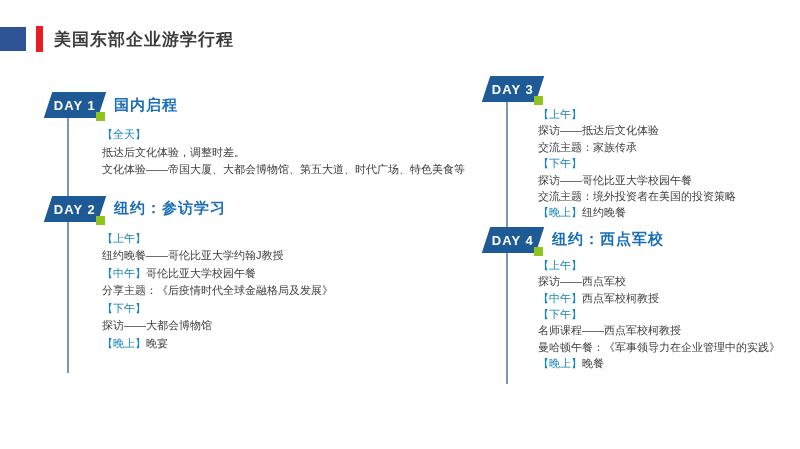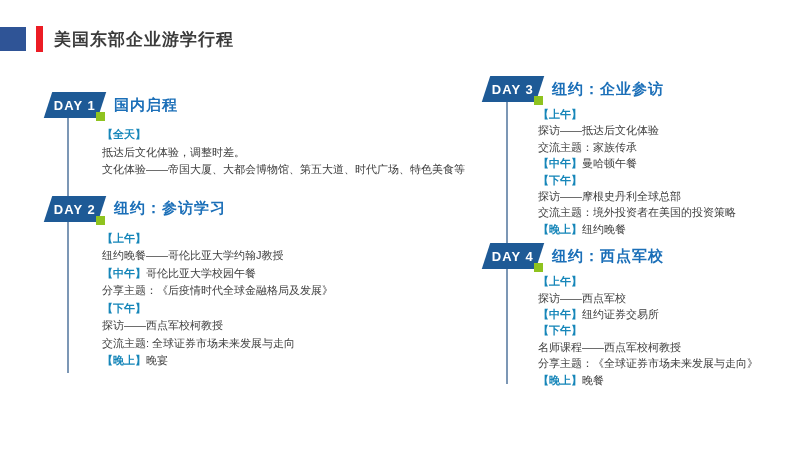--- a/index.html
+++ b/index.html
@@ -33,21 +33,21 @@
   }
   .badge-text { color:#ffffff; font-weight:bold; font-size:13px; letter-spacing:1px; transform:skewX(18deg); }
   .badge-green { position:absolute; right:-3px; bottom:-3px; width:9px; height:9px; background:var(--green_accent,#8FC31F); }
 
   .day-title { margin-left:12px; color:var(--day_title_blue,#1B6FB8); font-size:15px; font-weight:bold; letter-spacing:1px; white-space:nowrap; }
 
   .entries { padding-left:58px; }
   .column-right .entries { padding-left:62px; }
   .entry { font-size:11px; color:var(--body_text,#404040); line-height:17.5px; white-space:nowrap; }
   .column-right .entry { line-height:16.4px; }
-  .entry-label { color:var(--time_label_teal,#1686B9); font-weight:bold; }
+  .entry-label { color:var(--time_label_teal,#1686B9); font-weight:normal; }
 </style>
 </head>
 <body>
 
 <div class="slide">
   <div class="header-square"></div>
   <div class="header-redbar"></div>
   <div class="header-title">美国东部企业游学行程</div>
 
   <div class="column column-left">
@@ -77,64 +77,61 @@
       <div class="badge-green"></div>
     </div>
     <div class="day-title">纽约：参访学习</div>
   </div>
   <div class="entries">
           <div class="entry"><span class="entry-label">【上午】</span><span class="entry-text"></span></div>
           <div class="entry"><span class="entry-label"></span><span class="entry-text">纽约晚餐——哥伦比亚大学约翰J教授</span></div>
           <div class="entry"><span class="entry-label">【中午】</span><span class="entry-text">哥伦比亚大学校园午餐</span></div>
           <div class="entry"><span class="entry-label"></span><span class="entry-text">分享主题：《后疫情时代全球金融格局及发展》</span></div>
           <div class="entry"><span class="entry-label">【下午】</span><span class="entry-text"></span></div>
-          <div class="entry"><span class="entry-label"></span><span class="entry-text">探访——西点军校柯教授</span></div>
-          <div class="entry"><span class="entry-label"></span><span class="entry-text">交流主题: 全球证券市场未来发展与走向</span></div>
+          <div class="entry"><span class="entry-label"></span><span class="entry-text">探访——大都会博物馆</span></div>
           <div class="entry"><span class="entry-label">【晚上】</span><span class="entry-text">晚宴</span></div>
         </div>
 </section>
   </div>
 
   <div class="column column-right">
     <div class="timeline"></div>
     <section class="day">
   <div class="day-header">
     <div class="badge-wrap">
       <div class="badge">
         <span class="badge-text">DAY 3</span>
       </div>
       <div class="badge-green"></div>
     </div>
-    <div class="day-title">纽约：企业参访</div>
   </div>
   <div class="entries">
           <div class="entry"><span class="entry-label">【上午】</span><span class="entry-text"></span></div>
           <div class="entry"><span class="entry-label"></span><span class="entry-text">探访——抵达后文化体验</span></div>
           <div class="entry"><span class="entry-label"></span><span class="entry-text">交流主题：家族传承</span></div>
-          <div class="entry"><span class="entry-label">【中午】</span><span class="entry-text">曼哈顿午餐</span></div>
           <div class="entry"><span class="entry-label">【下午】</span><span class="entry-text"></span></div>
-          <div class="entry"><span class="entry-label"></span><span class="entry-text">探访——摩根史丹利全球总部</span></div>
+          <div class="entry"><span class="entry-label"></span><span class="entry-text">探访——哥伦比亚大学校园午餐</span></div>
           <div class="entry"><span class="entry-label"></span><span class="entry-text">交流主题：境外投资者在美国的投资策略</span></div>
           <div class="entry"><span class="entry-label">【晚上】</span><span class="entry-text">纽约晚餐</span></div>
         </div>
 </section>
     <section class="day">
   <div class="day-header">
     <div class="badge-wrap">
       <div class="badge">
         <span class="badge-text">DAY 4</span>
       </div>
       <div class="badge-green"></div>
     </div>
     <div class="day-title">纽约：西点军校</div>
   </div>
   <div class="entries">
           <div class="entry"><span class="entry-label">【上午】</span><span class="entry-text"></span></div>
           <div class="entry"><span class="entry-label"></span><span class="entry-text">探访——西点军校</span></div>
-          <div class="entry"><span class="entry-label">【中午】</span><span class="entry-text">纽约证券交易所</span></div>
+          <div class="entry"><span class="entry-label">【中午】</span><span class="entry-text">西点军校柯教授</span></div>
           <div class="entry"><span class="entry-label">【下午】</span><span class="entry-text"></span></div>
           <div class="entry"><span class="entry-label"></span><span class="entry-text">名师课程——西点军校柯教授</span></div>
-          <div class="entry"><span class="entry-label"></span><span class="entry-text">分享主题：《全球证券市场未来发展与走向》</span></div>
+          <div class="entry"><span class="entry-label"></span><span class="entry-text">曼哈顿午餐：《军事领导力在企业管理中的实践》</span></div>
           <div class="entry"><span class="entry-label">【晚上】</span><span class="entry-text">晚餐</span></div>
         </div>
 </section>
   </div>
 </div>
 
 </body></html>

